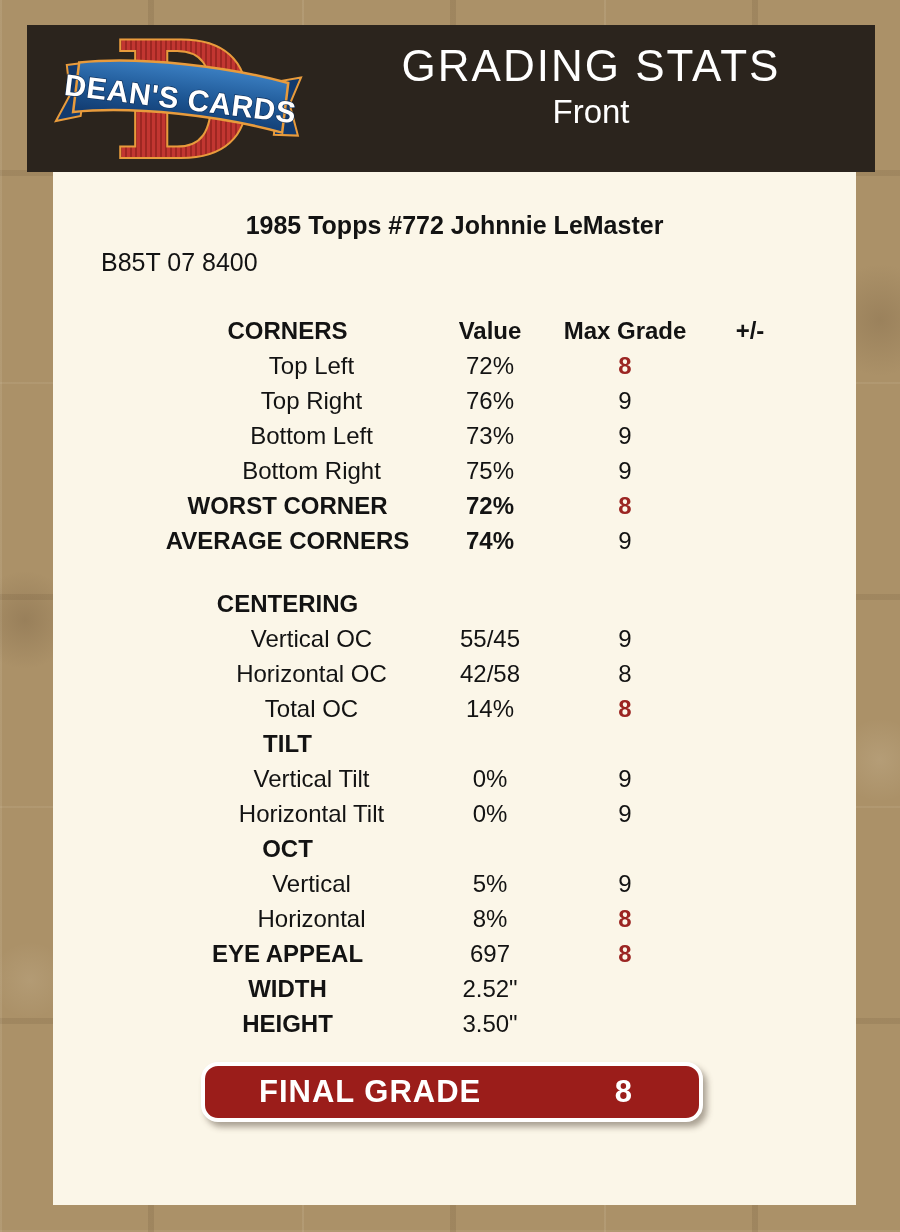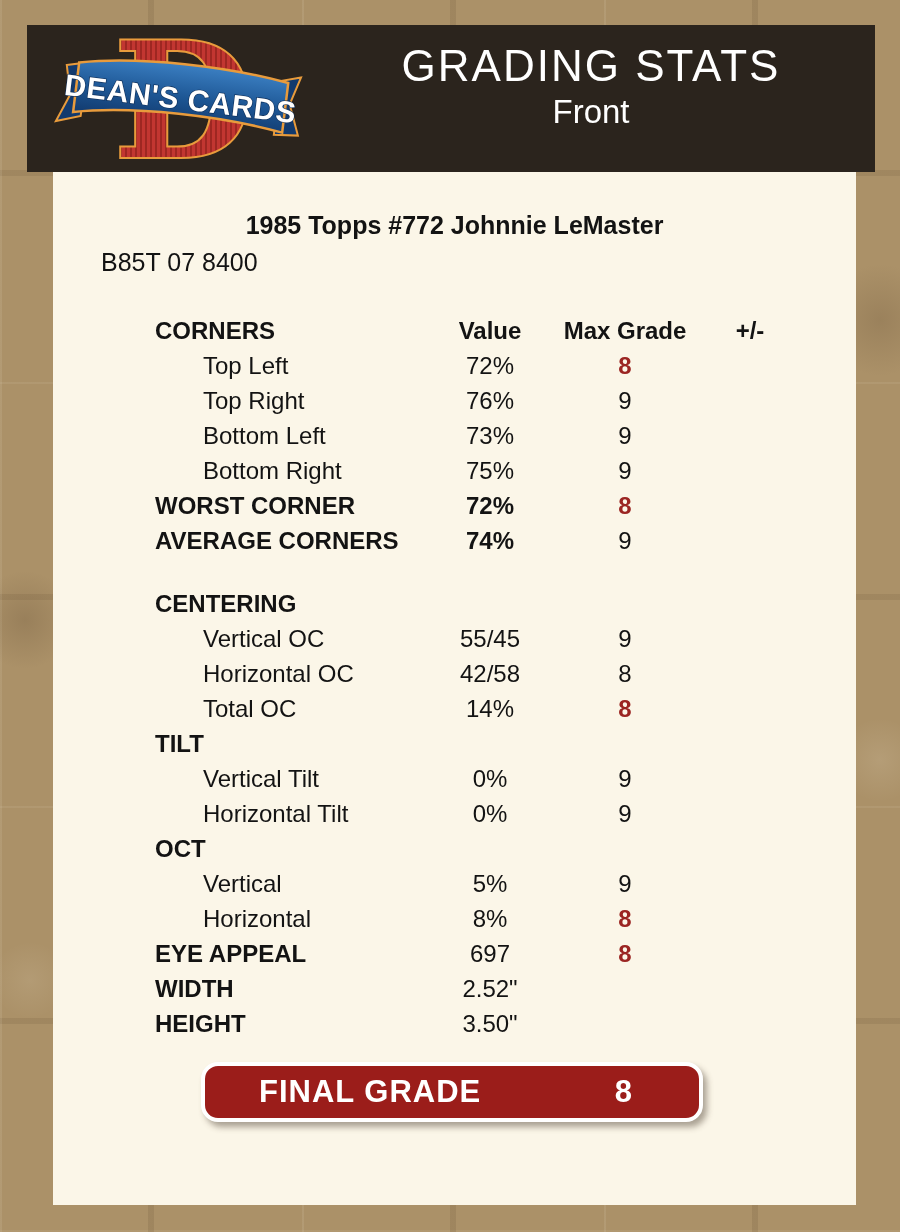--- a/index.html
+++ b/index.html
@@ -26,21 +26,21 @@
   .panel{position:absolute;left:53px;top:172px;width:803px;height:1033px;
     background:var(--panel-bg,#fbf6e8);}
   .card-title{position:absolute;top:39px;left:0;right:0;text-align:center;
     font-size:25px;font-weight:bold;color:#131313;}
   .card-code{position:absolute;top:76px;left:0;right:0;text-align:left;
     font-size:25px;color:#131313;margin-left:48px;}
   
   .gtable{position:absolute;left:102px;top:141px;width:655px;color:#131313;}
   .trow{display:grid;grid-template-columns:265px 140px 130px 120px;height:35px;align-items:center;font-size:24px;}
   .trow.gap{margin-top:28px;}
-  .cell.label{text-align:left;white-space:nowrap;}
+  .cell.label{text-align:center;white-space:nowrap;}
   .cell.label.indent{padding-left:48px;}
   .bold{font-weight:bold;}
   .cell.value,.cell.grade,.cell.pm{text-align:center;}
   .cell.grade.red{color:var(--accent-red,#9b2522);font-weight:bold;}
   .thead .cell{font-weight:bold;}
   
   .final-grade{position:absolute;left:148px;top:890px;width:502px;height:60px;
     box-sizing:border-box;border:4px solid #ffffff;border-radius:17px;
     background:var(--button-red,#9b1d1a);
     box-shadow:4px 5px 6px rgba(70,58,44,.45);

